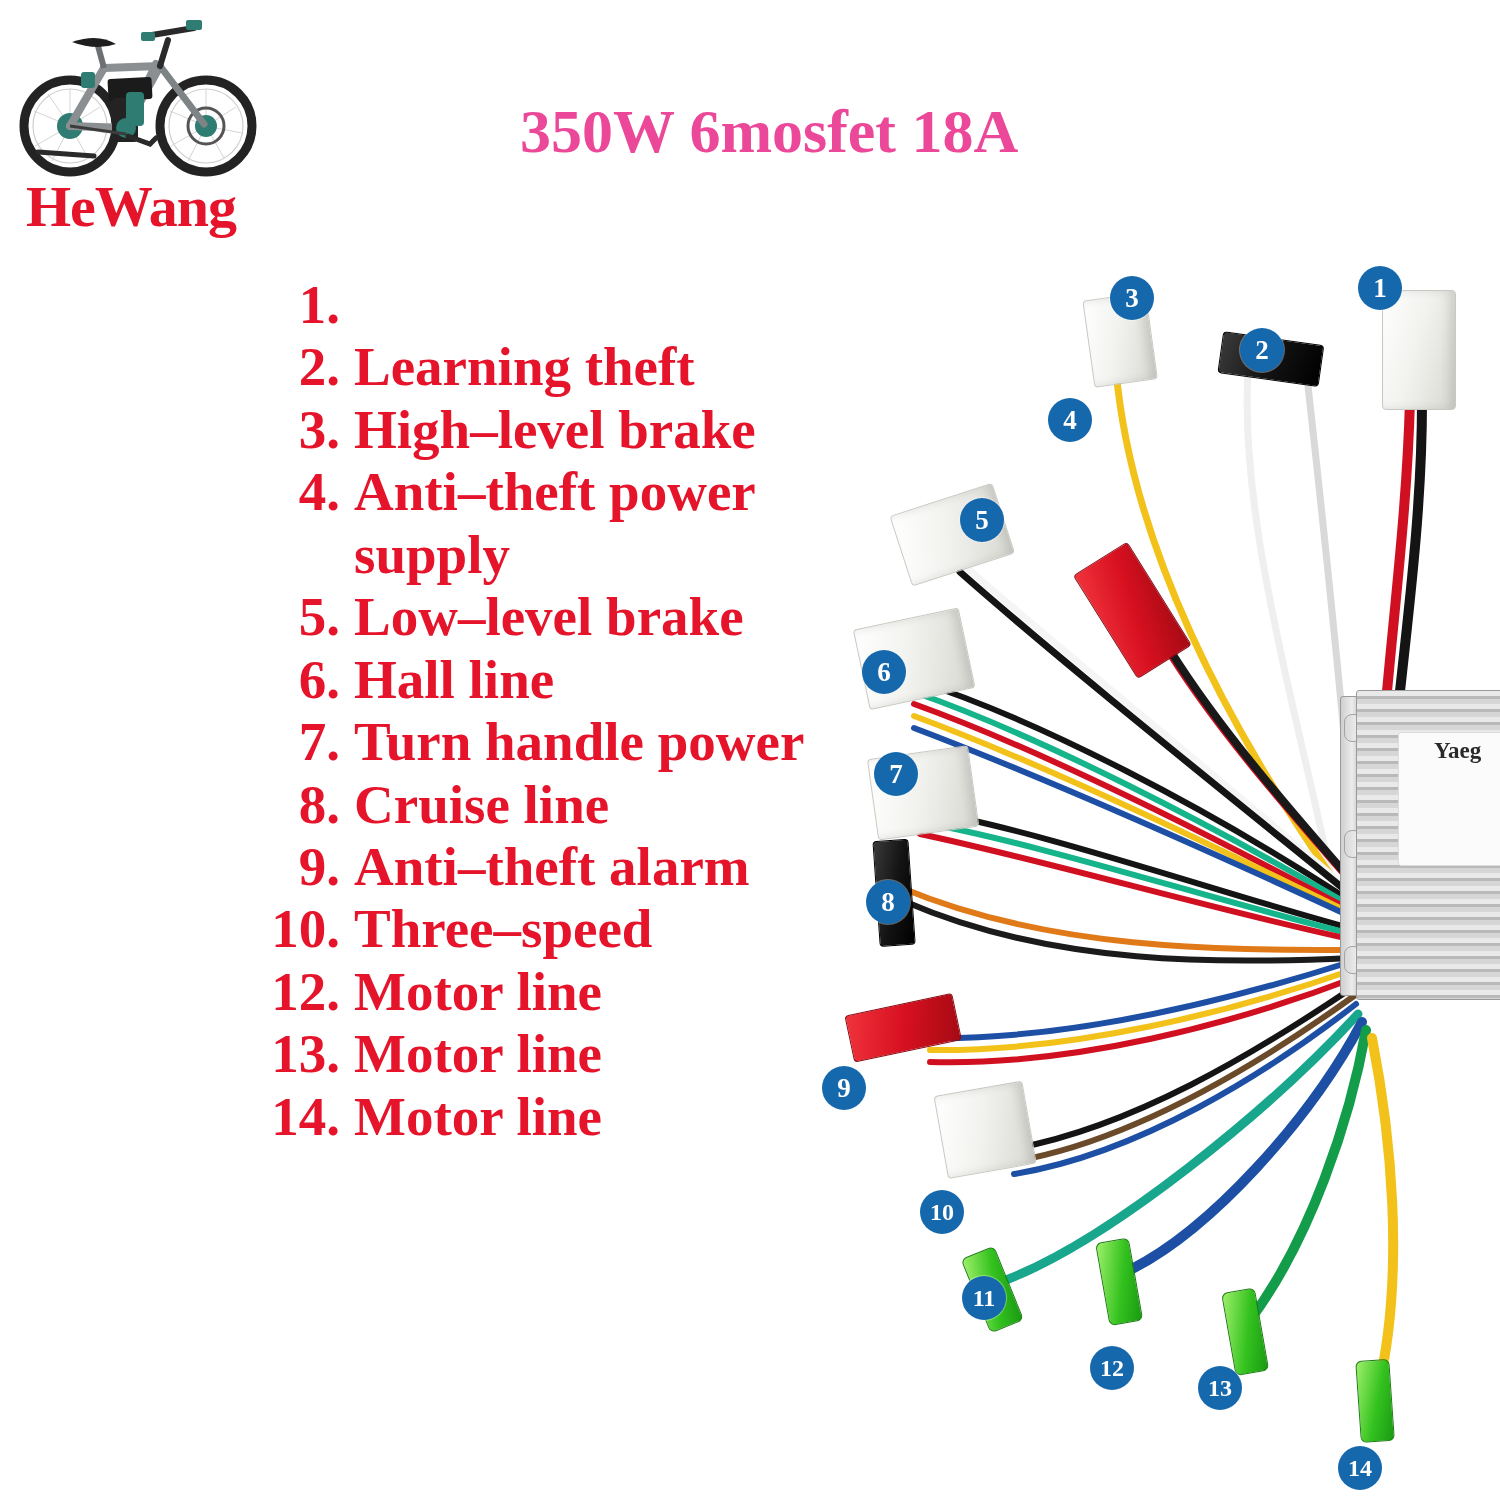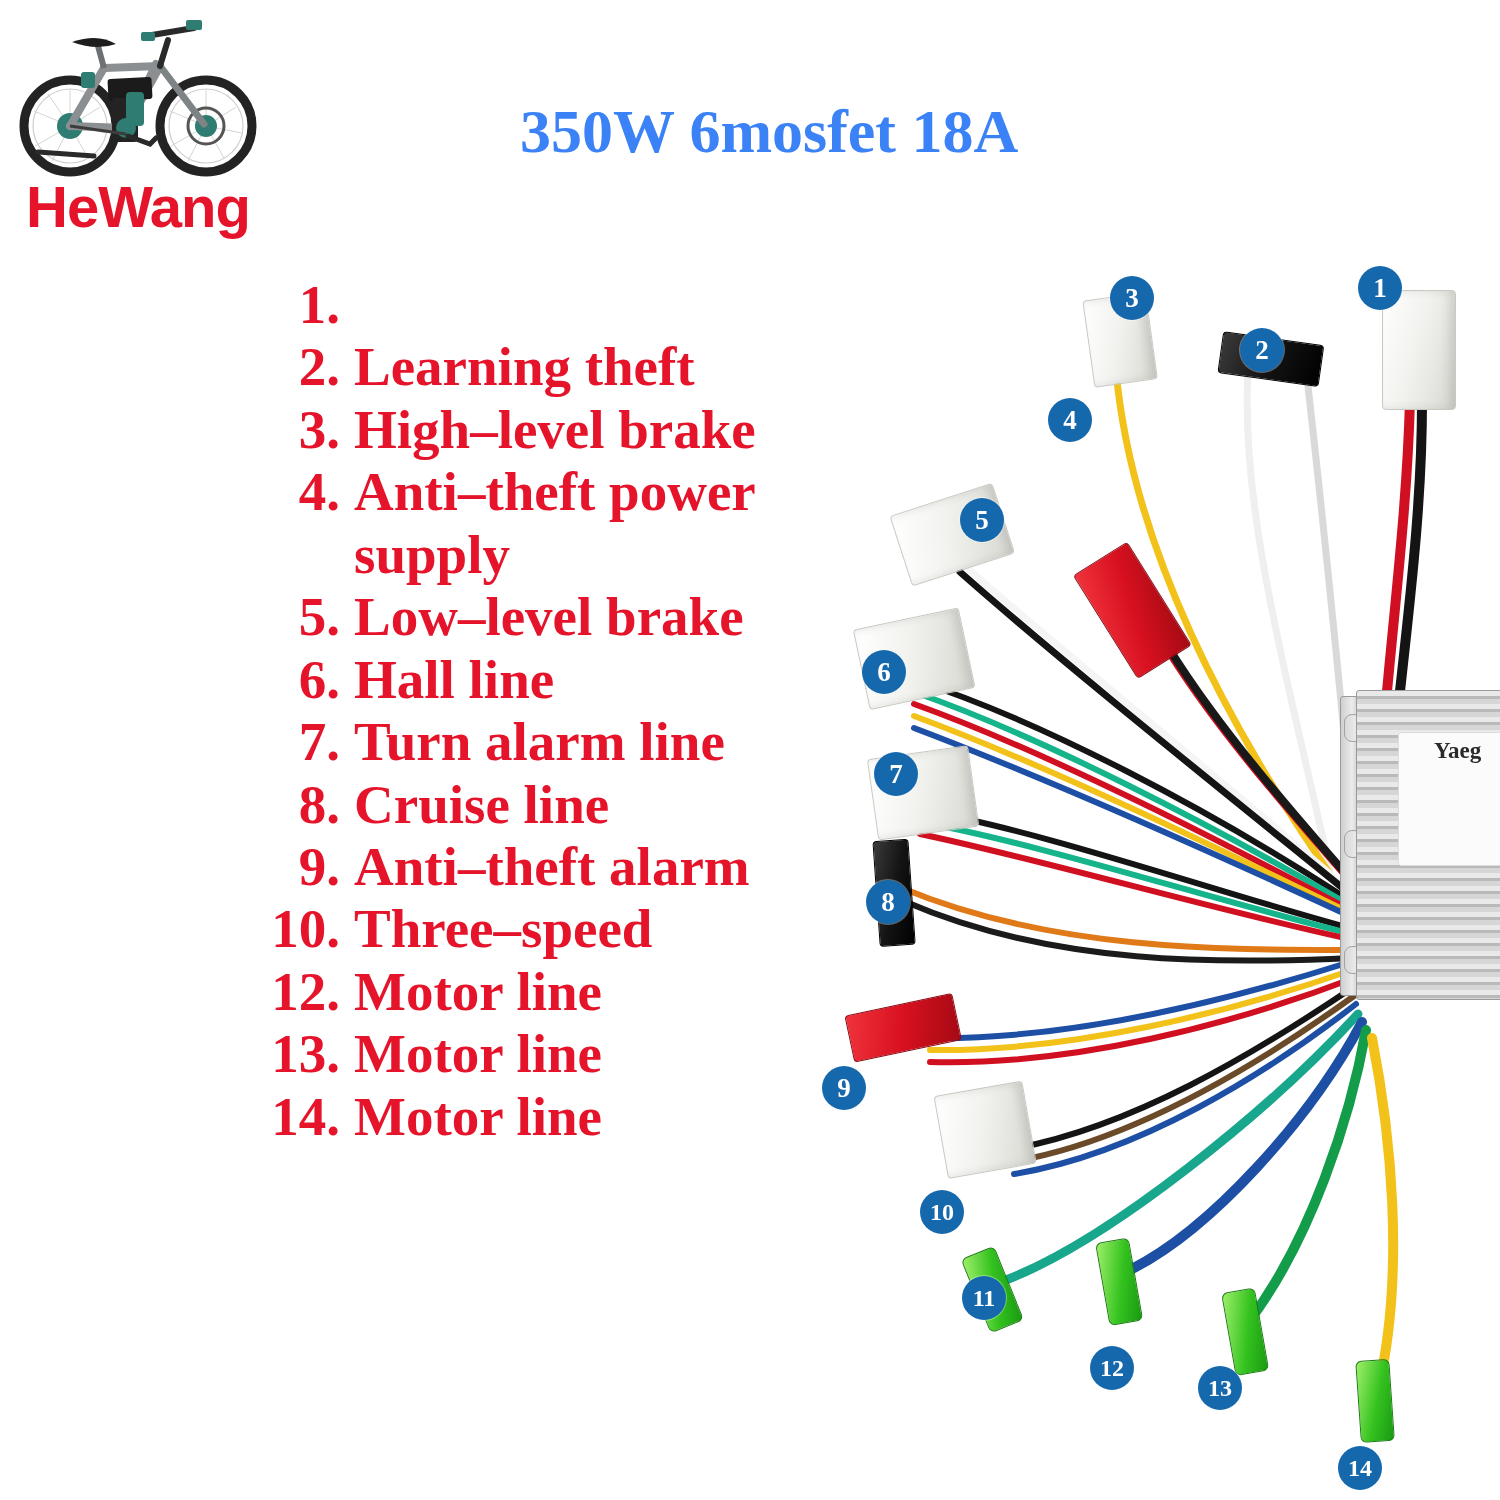--- a/index.html
+++ b/index.html
@@ -27,31 +27,31 @@
     width: 260px;
     height: 180px;
   }
   #brand-name {
     margin: -8px 0 0 18px;
     font-size: 58px;
     font-weight: bold;
     color: #e5142a;
     letter-spacing: -1px;
     line-height: 1;
-    font-family: Liberation Sans, sans-serif;
+    font-family: Liberation Serif, serif;
   }
 
   
   #title {
     position: absolute;
     left: 520px;
     top: 96px;
     font-size: 62px;
     font-weight: bold;
-    color: #3b82f6;
+    color: #ec4899;
     letter-spacing: 0px;
     white-space: nowrap;
     font-family: "Liberation Serif", "DejaVu Serif", serif;
   }
 
   
   #feature-list {
     position: absolute;
     left: 262px;
     top: 278px;
@@ -308,21 +308,21 @@
   <li>
       <span class="num">5.</span>
       <span class="lbl">Low–level brake</span>
     </li>
   <li>
       <span class="num">6.</span>
       <span class="lbl">Hall line</span>
     </li>
   <li>
       <span class="num">7.</span>
-      <span class="lbl">Turn alarm line</span>
+      <span class="lbl">Turn handle power</span>
     </li>
   <li>
       <span class="num">8.</span>
       <span class="lbl">Cruise line</span>
     </li>
   <li>
       <span class="num">9.</span>
       <span class="lbl">Anti–theft alarm</span>
     </li>
   <li>

